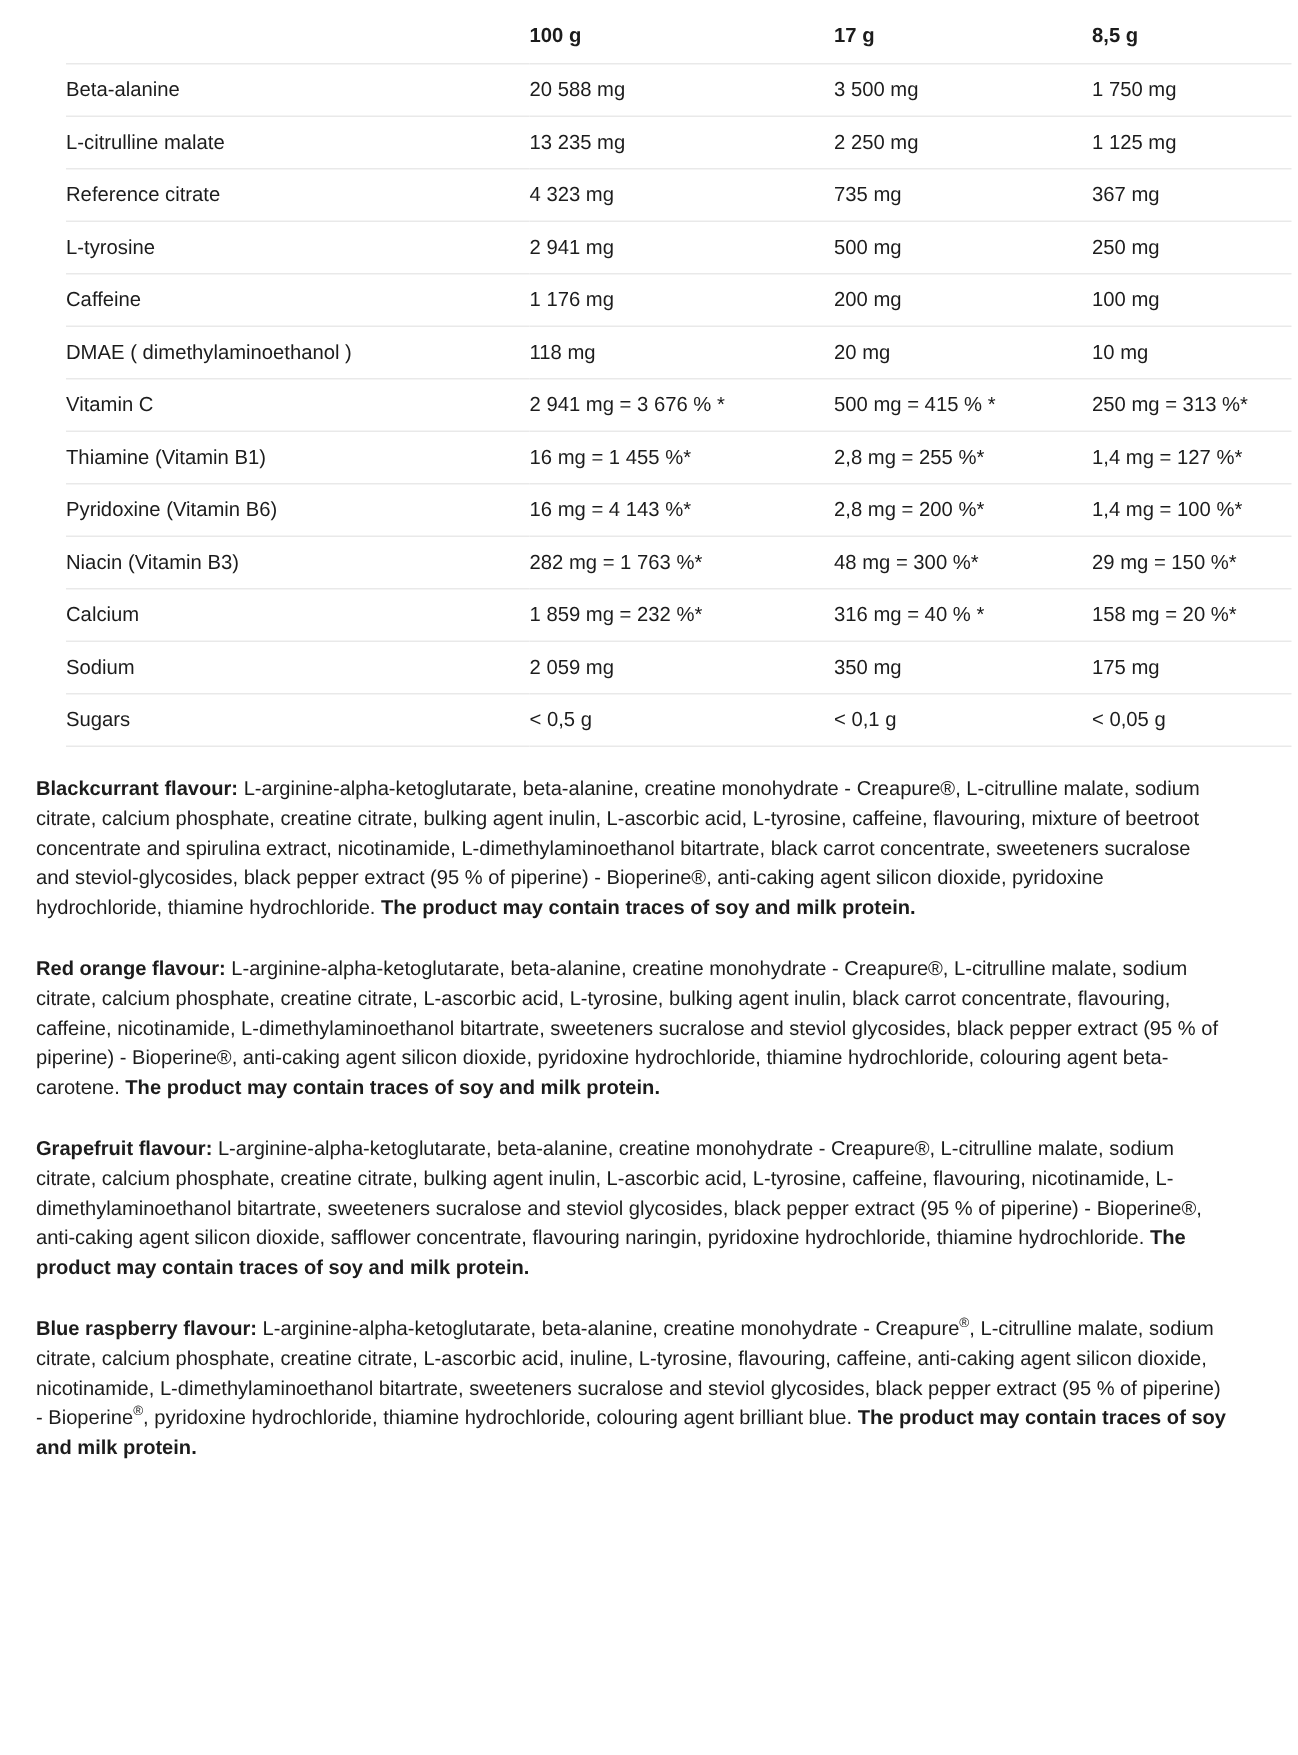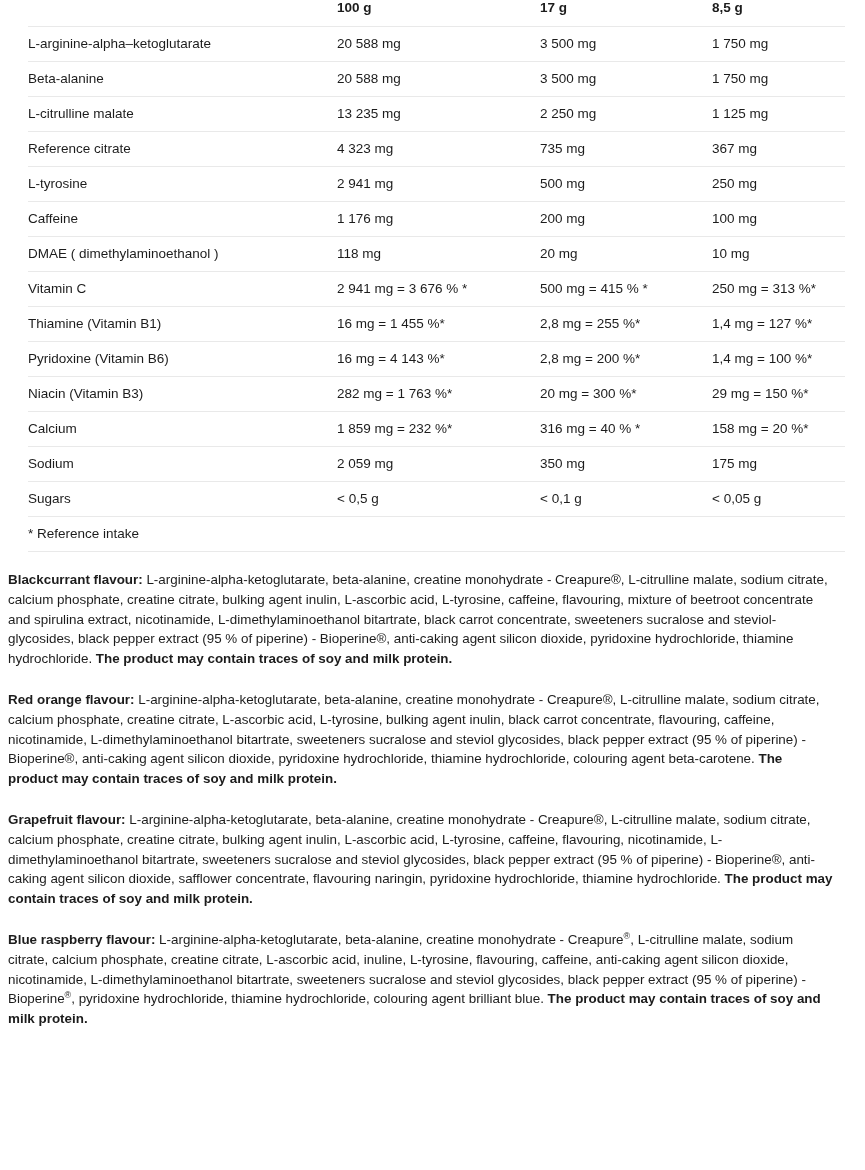--- a/index.html
+++ b/index.html
@@ -10,21 +10,21 @@
   body {
     width: 865px;
     height: 1170px;
     font-family: "Liberation Sans", sans-serif;
     color: #1c1c1c;
     overflow: hidden;
   }
   .page {
     width: 865px;
     box-sizing: border-box;
-    padding: 0;
+    padding: 16px;
   }
 
   
   .nutri-table {
     width: 817px;
     margin: 0 0 0 28px;
     border-collapse: collapse;
     table-layout: fixed;
     font-size: 13.5px;
   }
@@ -101,26 +101,20 @@
     <thead>
       <tr>
         <th class="blank"></th>
         <th>100 g</th>
         <th>17 g</th>
         <th>8,5 g</th>
       </tr>
     </thead>
     <tbody id="table-body">
         <tr>
-          <td>L-arginine-alpha–ketoglutarate</td>
-          <td>20 588 mg</td>
-          <td>3 500 mg</td>
-          <td>1 750 mg</td>
-        </tr>
-        <tr>
           <td>Beta-alanine</td>
           <td>20 588 mg</td>
           <td>3 500 mg</td>
           <td>1 750 mg</td>
         </tr>
         <tr>
           <td>L-citrulline malate</td>
           <td>13 235 mg</td>
           <td>2 250 mg</td>
           <td>1 125 mg</td>
@@ -163,43 +157,40 @@
         </tr>
         <tr>
           <td>Pyridoxine (Vitamin B6)</td>
           <td>16 mg = 4 143 %*</td>
           <td>2,8 mg = 200 %*</td>
           <td>1,4 mg = 100 %*</td>
         </tr>
         <tr>
           <td>Niacin (Vitamin B3)</td>
           <td>282 mg = 1 763 %*</td>
-          <td>20 mg = 300 %*</td>
+          <td>48 mg = 300 %*</td>
           <td>29 mg = 150 %*</td>
         </tr>
         <tr>
           <td>Calcium</td>
           <td>1 859 mg = 232 %*</td>
           <td>316 mg = 40 % *</td>
           <td>158 mg = 20 %*</td>
         </tr>
         <tr>
           <td>Sodium</td>
           <td>2 059 mg</td>
           <td>350 mg</td>
           <td>175 mg</td>
         </tr>
         <tr>
           <td>Sugars</td>
           <td>&lt; 0,5 g</td>
           <td>&lt; 0,1 g</td>
           <td>&lt; 0,05 g</td>
-        </tr>
-        <tr>
-          <td class="footnote-cell" colspan="4">* Reference intake</td>
         </tr>
       </tbody>
   </table>
 
   <div class="flavours" id="flavours-container">
       <p class="flavour-block"><span class="flavour-name">Blackcurrant flavour:</span><span> L-arginine-alpha-ketoglutarate, beta-alanine, creatine monohydrate - Creapure®, L-citrulline malate, sodium citrate, calcium phosphate, creatine citrate, bulking agent inulin, L-ascorbic acid, L-tyrosine, caffeine, flavouring, mixture of beetroot concentrate and spirulina extract, nicotinamide, L-dimethylaminoethanol bitartrate, black carrot concentrate, sweeteners sucralose and steviol-glycosides, black pepper extract (95 % of piperine) - Bioperine®, anti-caking agent silicon dioxide, pyridoxine hydrochloride, thiamine hydrochloride. </span><span class="flavour-warning">The product may contain traces of soy and milk protein.</span></p>
       <p class="flavour-block"><span class="flavour-name">Red orange flavour:</span><span> L-arginine-alpha-ketoglutarate, beta-alanine, creatine monohydrate - Creapure®, L-citrulline malate, sodium citrate, calcium phosphate, creatine citrate, L-ascorbic acid, L-tyrosine, bulking agent inulin, black carrot concentrate, flavouring, caffeine, nicotinamide, L-dimethylaminoethanol bitartrate, sweeteners sucralose and steviol glycosides, black pepper extract (95 % of piperine) - Bioperine®, anti-caking agent silicon dioxide, pyridoxine hydrochloride, thiamine hydrochloride, colouring agent beta-carotene. </span><span class="flavour-warning">The product may contain traces of soy and milk protein.</span></p>
       <p class="flavour-block"><span class="flavour-name">Grapefruit flavour:</span><span> L-arginine-alpha-ketoglutarate, beta-alanine, creatine monohydrate - Creapure®, L-citrulline malate, sodium citrate, calcium phosphate, creatine citrate, bulking agent inulin, L-ascorbic acid, L-tyrosine, caffeine, flavouring, nicotinamide, L-dimethylaminoethanol bitartrate, sweeteners sucralose and steviol glycosides, black pepper extract (95 % of piperine) - Bioperine®, anti-caking agent silicon dioxide, safflower concentrate, flavouring naringin, pyridoxine hydrochloride, thiamine hydrochloride. </span><span class="flavour-warning">The product may contain traces of soy and milk protein.</span></p>
       <p class="flavour-block"><span class="flavour-name">Blue raspberry flavour:</span><span> L-arginine-alpha-ketoglutarate, beta-alanine, creatine monohydrate - Creapure</span><sup>®</sup><span>, L-citrulline malate, sodium citrate, calcium phosphate, creatine citrate, L-ascorbic acid, inuline, L-tyrosine, flavouring, caffeine, anti-caking agent silicon dioxide, nicotinamide, L-dimethylaminoethanol bitartrate, sweeteners sucralose and steviol glycosides, black pepper extract (95 % of piperine) - Bioperine</span><sup>®</sup><span>, pyridoxine hydrochloride, thiamine hydrochloride, colouring agent brilliant blue. </span><span class="flavour-warning">The product may contain traces of soy and milk protein.</span></p>
     </div>

